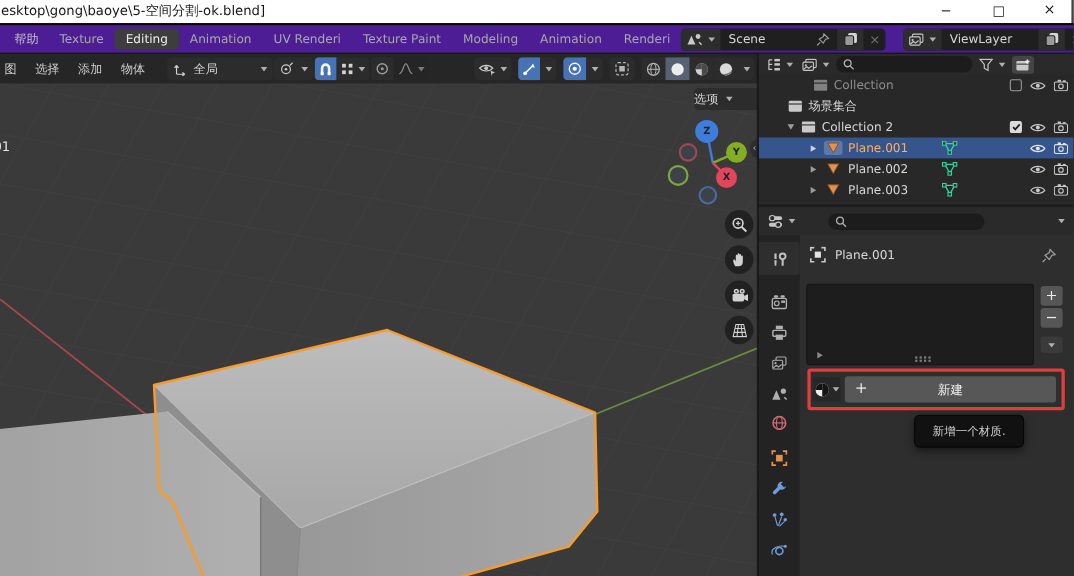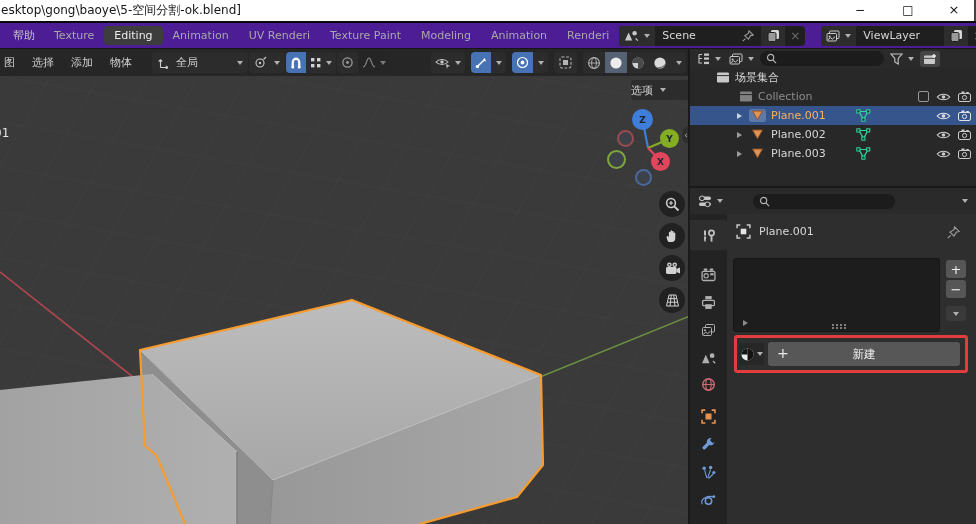--- a/index.html
+++ b/index.html
@@ -444,28 +444,20 @@
     <svg width="14" height="12" viewBox="0 0 14 12">
         <rect x="1" y="2.5" width="11" height="8.5" rx="1" fill="#c9c9c9"></rect>
         <rect x="1" y="4.8" width="11" height="1" fill="#3a3a3a"></rect>
         <path d="M11 1 v4 M9 3 h4" stroke="#e8e8e8" stroke-width="1.4"></path>
       </svg>
   </div>
 </div>
 
 <div class="outliner">
 
-  <div class="orow" style="padding-left:26px">
-    <svg width="14" height="11" viewBox="0 0 14 11">
-        <rect x="1" y="0.5" width="12" height="10" rx="1.2" fill="#c9c9c9"></rect>
-        <rect x="1" y="3" width="12" height="1.1" fill="#3a3a3a"></rect>
-      </svg>
-    <span class="lbl">场景集合</span>
-  </div>
-
   <div class="orow muted" style="padding-left:49px">
     <svg width="14" height="11" viewBox="0 0 14 11" opacity="0.55">
         <rect x="1" y="0.5" width="12" height="10" rx="1.2" fill="#c9c9c9"></rect>
         <rect x="1" y="3" width="12" height="1.1" fill="#3a3a3a"></rect>
       </svg>
     <span class="lbl">Collection</span>
     <div class="orow-icons">
       <div class="cbox"></div>
       <svg width="15" height="10" viewBox="0 0 15 10">
           <path d="M1.2 5 C4.2 1.3 10.8 1.3 13.8 5 C10.8 8.7 4.2 8.7 1.2 5 Z" fill="none" stroke="#c9c9c9" stroke-width="1.1"></path>
@@ -473,20 +465,53 @@
         </svg>
       <svg width="13" height="11" viewBox="0 0 13 11">
           <rect x="0.5" y="2.5" width="12" height="8" rx="1.5" fill="none" stroke="#c9c9c9"></rect>
           <circle cx="6.5" cy="6.5" r="2.1" fill="none" stroke="#c9c9c9"></circle>
           <rect x="3.5" y="0.5" width="3" height="1.8" fill="#c9c9c9"></rect>
           <rect x="8.2" y="1" width="2.6" height="1.4" fill="#c9c9c9"></rect>
         </svg>
     </div>
   </div>
 
+  <div class="orow" style="padding-left:26px">
+    <svg width="14" height="11" viewBox="0 0 14 11">
+        <rect x="1" y="0.5" width="12" height="10" rx="1.2" fill="#c9c9c9"></rect>
+        <rect x="1" y="3" width="12" height="1.1" fill="#3a3a3a"></rect>
+      </svg>
+    <span class="lbl">场景集合</span>
+  </div>
+
+  <div class="orow" style="padding-left:26px">
+    <i class="tri-open" style="margin-right:6px"></i>
+    <svg width="14" height="11" viewBox="0 0 14 11">
+        <rect x="1" y="0.5" width="12" height="10" rx="1.2" fill="#c9c9c9"></rect>
+        <rect x="1" y="3" width="12" height="1.1" fill="#3a3a3a"></rect>
+      </svg>
+    <span class="lbl">Collection 2</span>
+    <div class="orow-icons">
+      <div class="cbox checked">
+        <svg width="8" height="7" viewBox="0 0 8 7">
+            <path d="M1 3.6 L3 5.6 L7 1" fill="none" stroke="#1c1c1c" stroke-width="1.6"></path>
+          </svg>
+      </div>
+      <svg width="15" height="10" viewBox="0 0 15 10">
+          <path d="M1.2 5 C4.2 1.3 10.8 1.3 13.8 5 C10.8 8.7 4.2 8.7 1.2 5 Z" fill="none" stroke="#c9c9c9" stroke-width="1.1"></path>
+          <circle cx="7.5" cy="5" r="1.8" fill="#c9c9c9"></circle>
+        </svg>
+      <svg width="13" height="11" viewBox="0 0 13 11">
+          <rect x="0.5" y="2.5" width="12" height="8" rx="1.5" fill="none" stroke="#c9c9c9"></rect>
+          <circle cx="6.5" cy="6.5" r="2.1" fill="none" stroke="#c9c9c9"></circle>
+          <rect x="3.5" y="0.5" width="3" height="1.8" fill="#c9c9c9"></rect>
+          <rect x="8.2" y="1" width="2.6" height="1.4" fill="#c9c9c9"></rect>
+        </svg>
+    </div>
+  </div>
 
   <div class="orow sel" style="padding-left:47px">
     <i class="tri-expand" style="margin-right:7px;border-left-color:#c8d2e0"></i>
     <span class="iconbg">
         <svg width="13" height="11" viewBox="0 0 13 11">
           <path d="M1.5 1 H11.5 L6.5 9.8 Z" fill="#de9254" stroke="#8a4e20" stroke-width="0.9"></path>
         </svg>
       </span>
     <span class="lbl">Plane.001</span>
     <svg style="position:absolute;left:166px" width="15" height="13" viewBox="0 0 15 13">
@@ -696,13 +721,16 @@
         <path d="M8 8 H1.6 A6.4 6.4 0 0 1 8 1.6 Z" fill="#141414"></path>
       </svg>
     <i class="chev" style="margin-left:1px"></i>
   </div>
   <div class="new-btn">
     <span class="new-plus">+</span>
     <span>新建</span>
   </div>
   <div class="red-box"></div>
 
+  <div class="tooltip">
+    <span>新增一个材质.</span>
+  </div>
 </div>
 
 </body></html>

